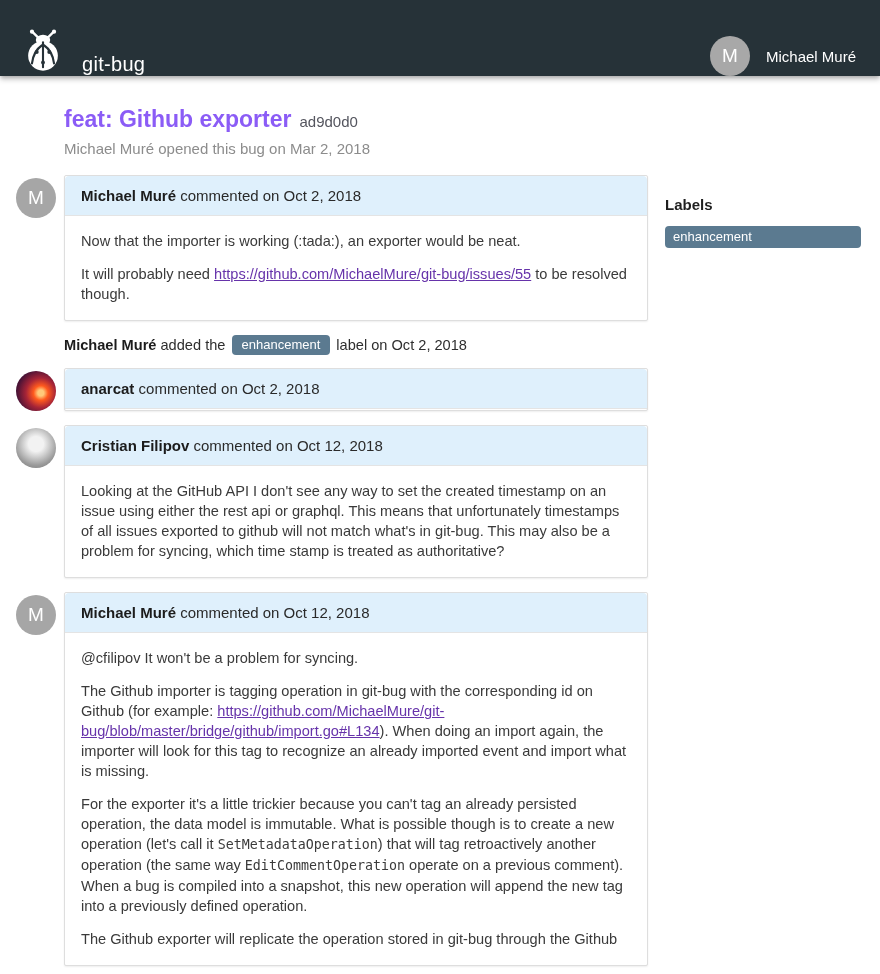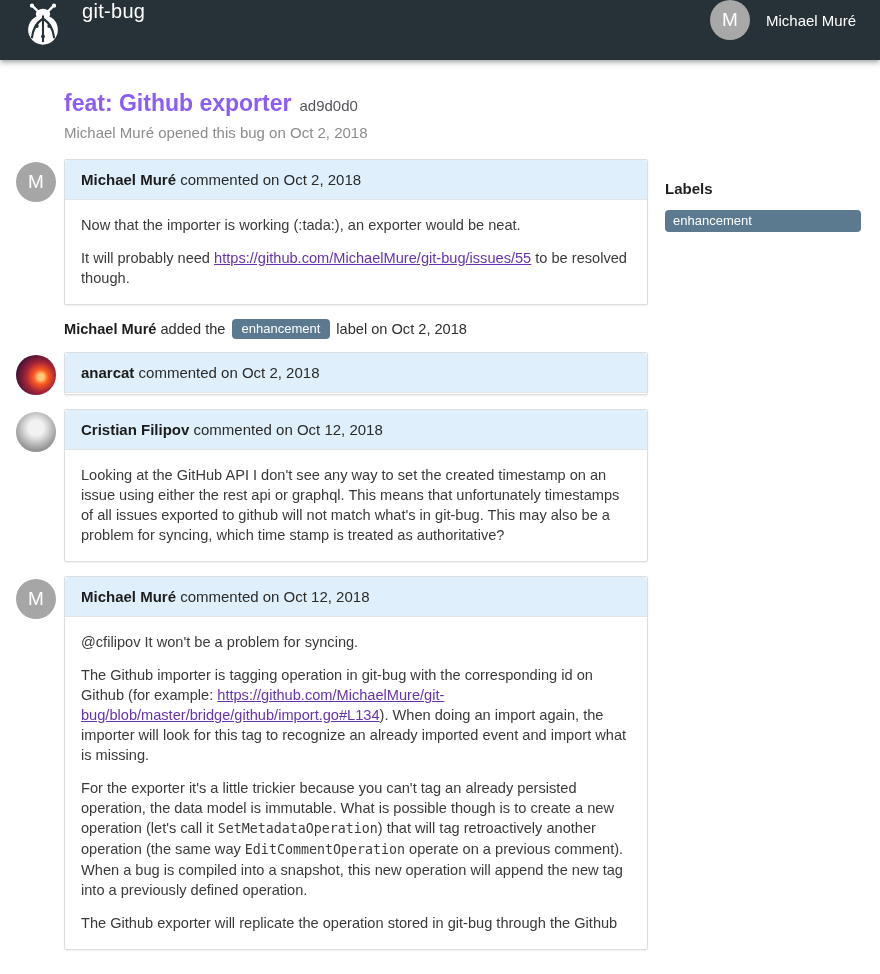--- a/index.html
+++ b/index.html
@@ -1,20 +1,20 @@
 <!DOCTYPE html>
 <html><head>
 <meta charset="utf-8">
 <style>
   * { margin:0; padding:0; box-sizing:border-box; }
   html,body { width:880px; height:974px; overflow:hidden; background:#fff;
     font-family:"Liberation Sans", sans-serif; color:#383838; }
 
   
-  .appbar { height:60px; background:#263238; display:flex; align-items:flex-start;
+  .appbar { height:76px; background:#263238; display:flex; align-items:flex-end;
     padding:0 24px 0 18px; box-shadow:0 2px 4px -1px rgba(0,0,0,.25), 0 4px 5px 0 rgba(0,0,0,.16);
     position:relative; z-index:5; }
   .logo-wrap { width:50px; height:50px; display:flex; align-items:center; justify-content:center; cursor:pointer; }
   .appbar-title { color:#fff; font-size:20px; margin-left:14px; letter-spacing:.3px; cursor:pointer; }
   .appbar-spacer { flex:1; }
   .appbar-user { display:flex; align-items:center; gap:16px; cursor:pointer; }
   .appbar-avatar { width:40px; height:40px; border-radius:50%; background:#a8a8a8; color:#fff;
     display:flex; align-items:center; justify-content:center; font-size:19px; }
   .appbar-username { color:#fff; font-size:15px; }
 
@@ -90,21 +90,21 @@
     <div class="appbar-avatar">M</div>
     <div class="appbar-username">Michael Muré</div>
   </div>
 </header>
 
 <div class="page">
   <div class="title-block">
     <div>
       <h1 class="page-title">feat: Github exporter</h1><span class="page-hash">ad9d0d0</span>
     </div>
-    <div class="page-subtitle">Michael Muré opened this bug on Oct 2, 2018</div>
+    <div class="page-subtitle">Michael Muré opened this bug on Mar 2, 2018</div>
   </div>
 
   <div class="content">
     <main class="timeline" id="timeline">
         <div class="comment-row">
           <div class="avatar initial">M</div>
           <div class="card">
             <div class="card-header"><b>Michael Muré</b> commented on Oct 2, 2018</div>
             <div class="card-body">
               <p>Now that the importer is working (:tada:), an exporter would be neat.</p>

